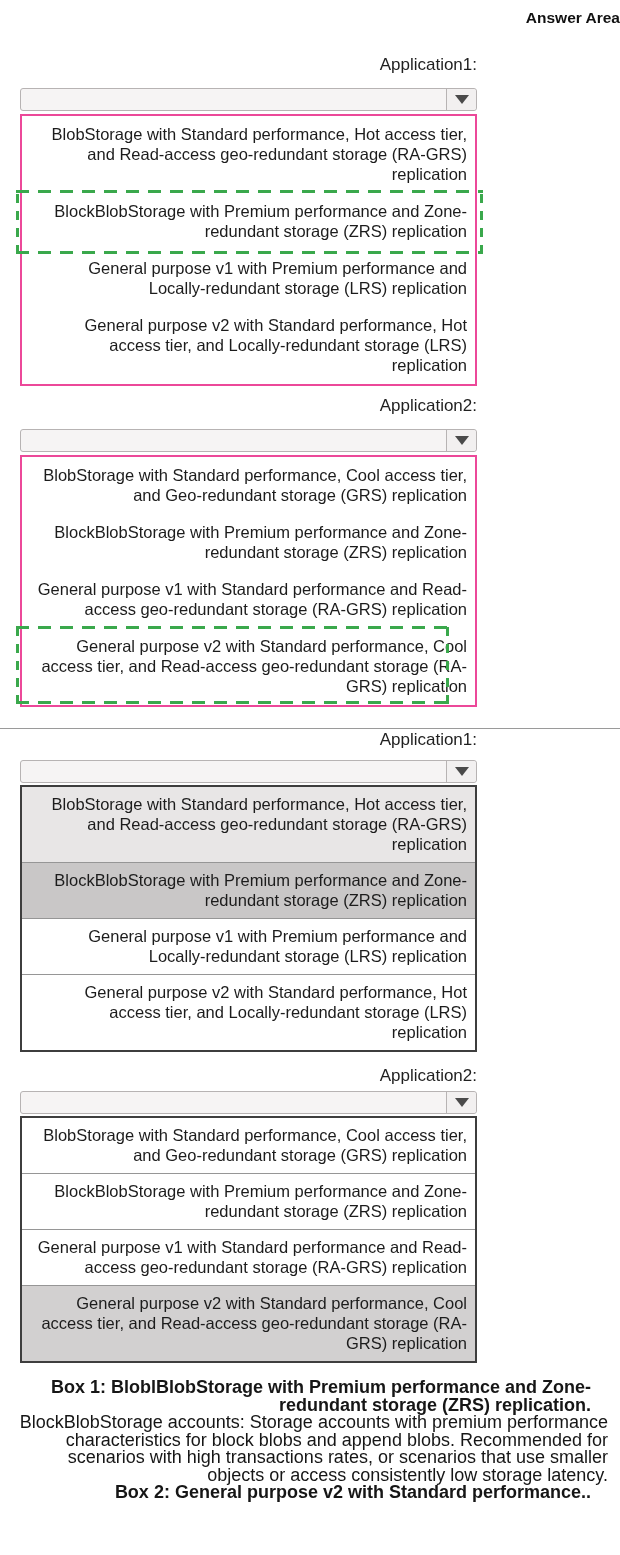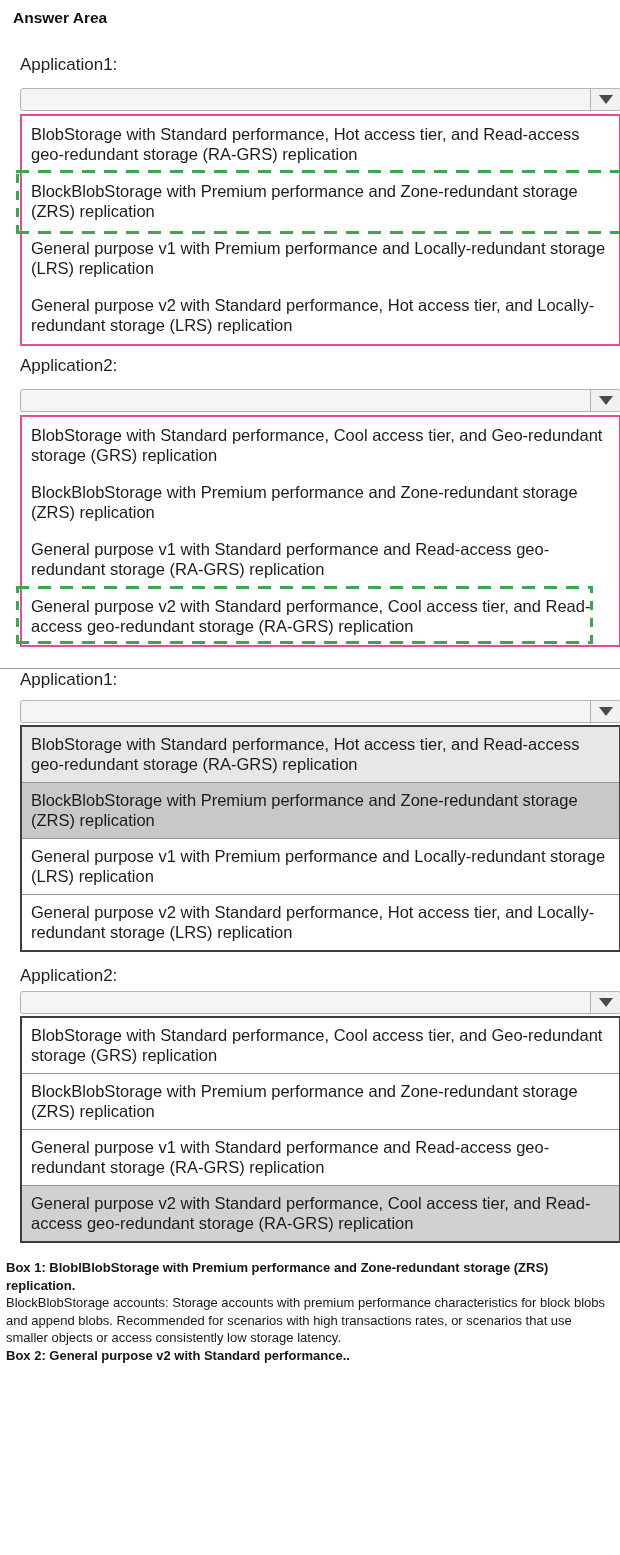--- a/index.html
+++ b/index.html
@@ -2,28 +2,28 @@
 <html><head>
 <meta charset="utf-8">
 <style>
   * { box-sizing: border-box; }
   html,body { margin:0; padding:0; }
   body {
     width:620px; height:1555px; overflow:hidden;
     background:#ffffff; color:#1c1c1c;
     font-family:"Liberation Sans", sans-serif;
   }
-  .page { padding-top:8px; }
+  .page { padding-top:8px;text-align:right; }
 
   .main-title {
     font-size:15.5px; font-weight:bold; color:#111;
     margin-left:13px; line-height:19px;
   }
 
-  .app-block { margin-left:20px; width:601px; }
+  .app-block { margin-left:20px; width:457px; }
   .app-label { font-size:17px; line-height:20px; color:#1f1f1f; }
 
   
   .combobox {
     display:flex; height:23px; margin-top:13px;
     border:1px solid #b7b3b3; border-radius:3px;
     background:#f6f4f4;
   }
   .combo-field { flex:1; border-radius:3px 0 0 3px; }
   .combo-btn {
@@ -73,21 +73,21 @@
     margin:14px 0 0 8px; line-height:19px;
   }
   .separator { border:none; border-top:1px solid #9a9a9a; margin:21px 0 0 0; width:620px; }
   .expl .label-1 { margin-top:1px; }
   .expl .label-2 { margin-top:14px; }
   .expl .combobox.first { margin-top:10px; }
   .expl .combobox.second { margin-top:5px; }
   .listbox.tall-gap { margin-top:2px; }
 
   
-  .notes { margin:16px 0 16px 6px; width:602px; font-size:13px; line-height:17.5px; color:#161616; }
+  .notes { margin:16px 0 16px 6px; width:602px; font-size:18px; line-height:17.5px; color:#161616; }
   .notes p { margin:0; }
   .note-heading { font-weight:bold; max-width:585px; }
   .gap { margin-top:18px; }
 </style>
 </head>
 <body>
 
 <div class="page">
 
   <div class="main-title">Answer Area</div>

